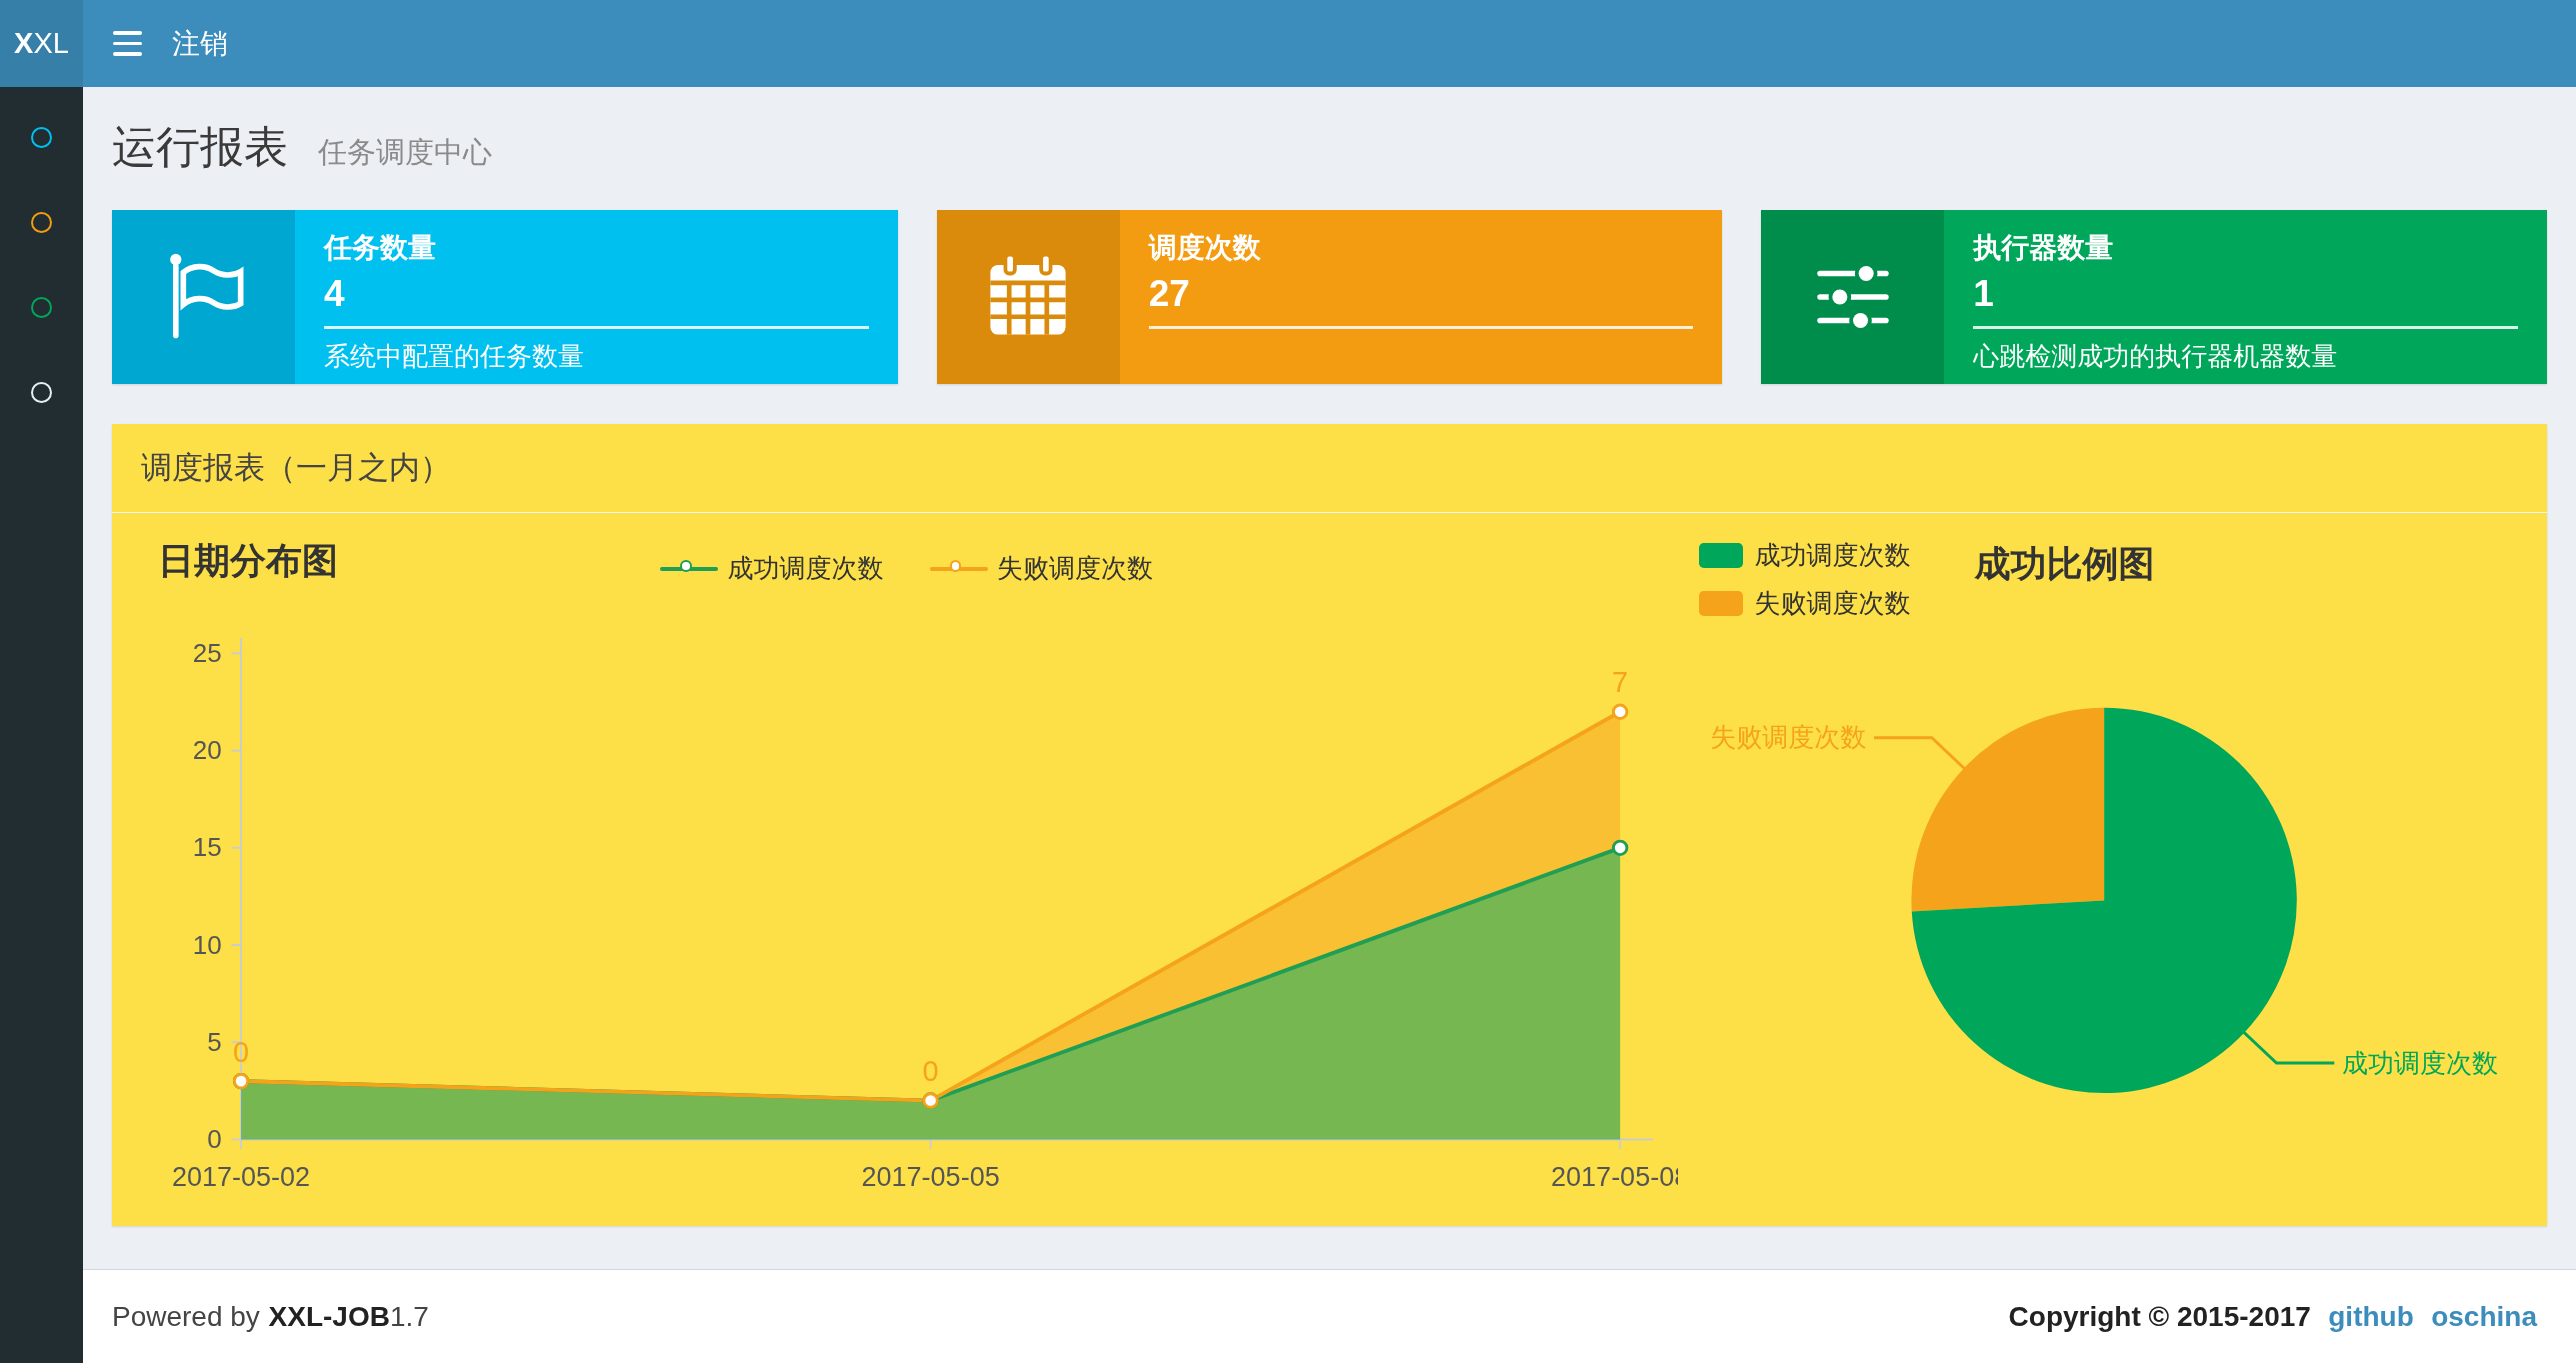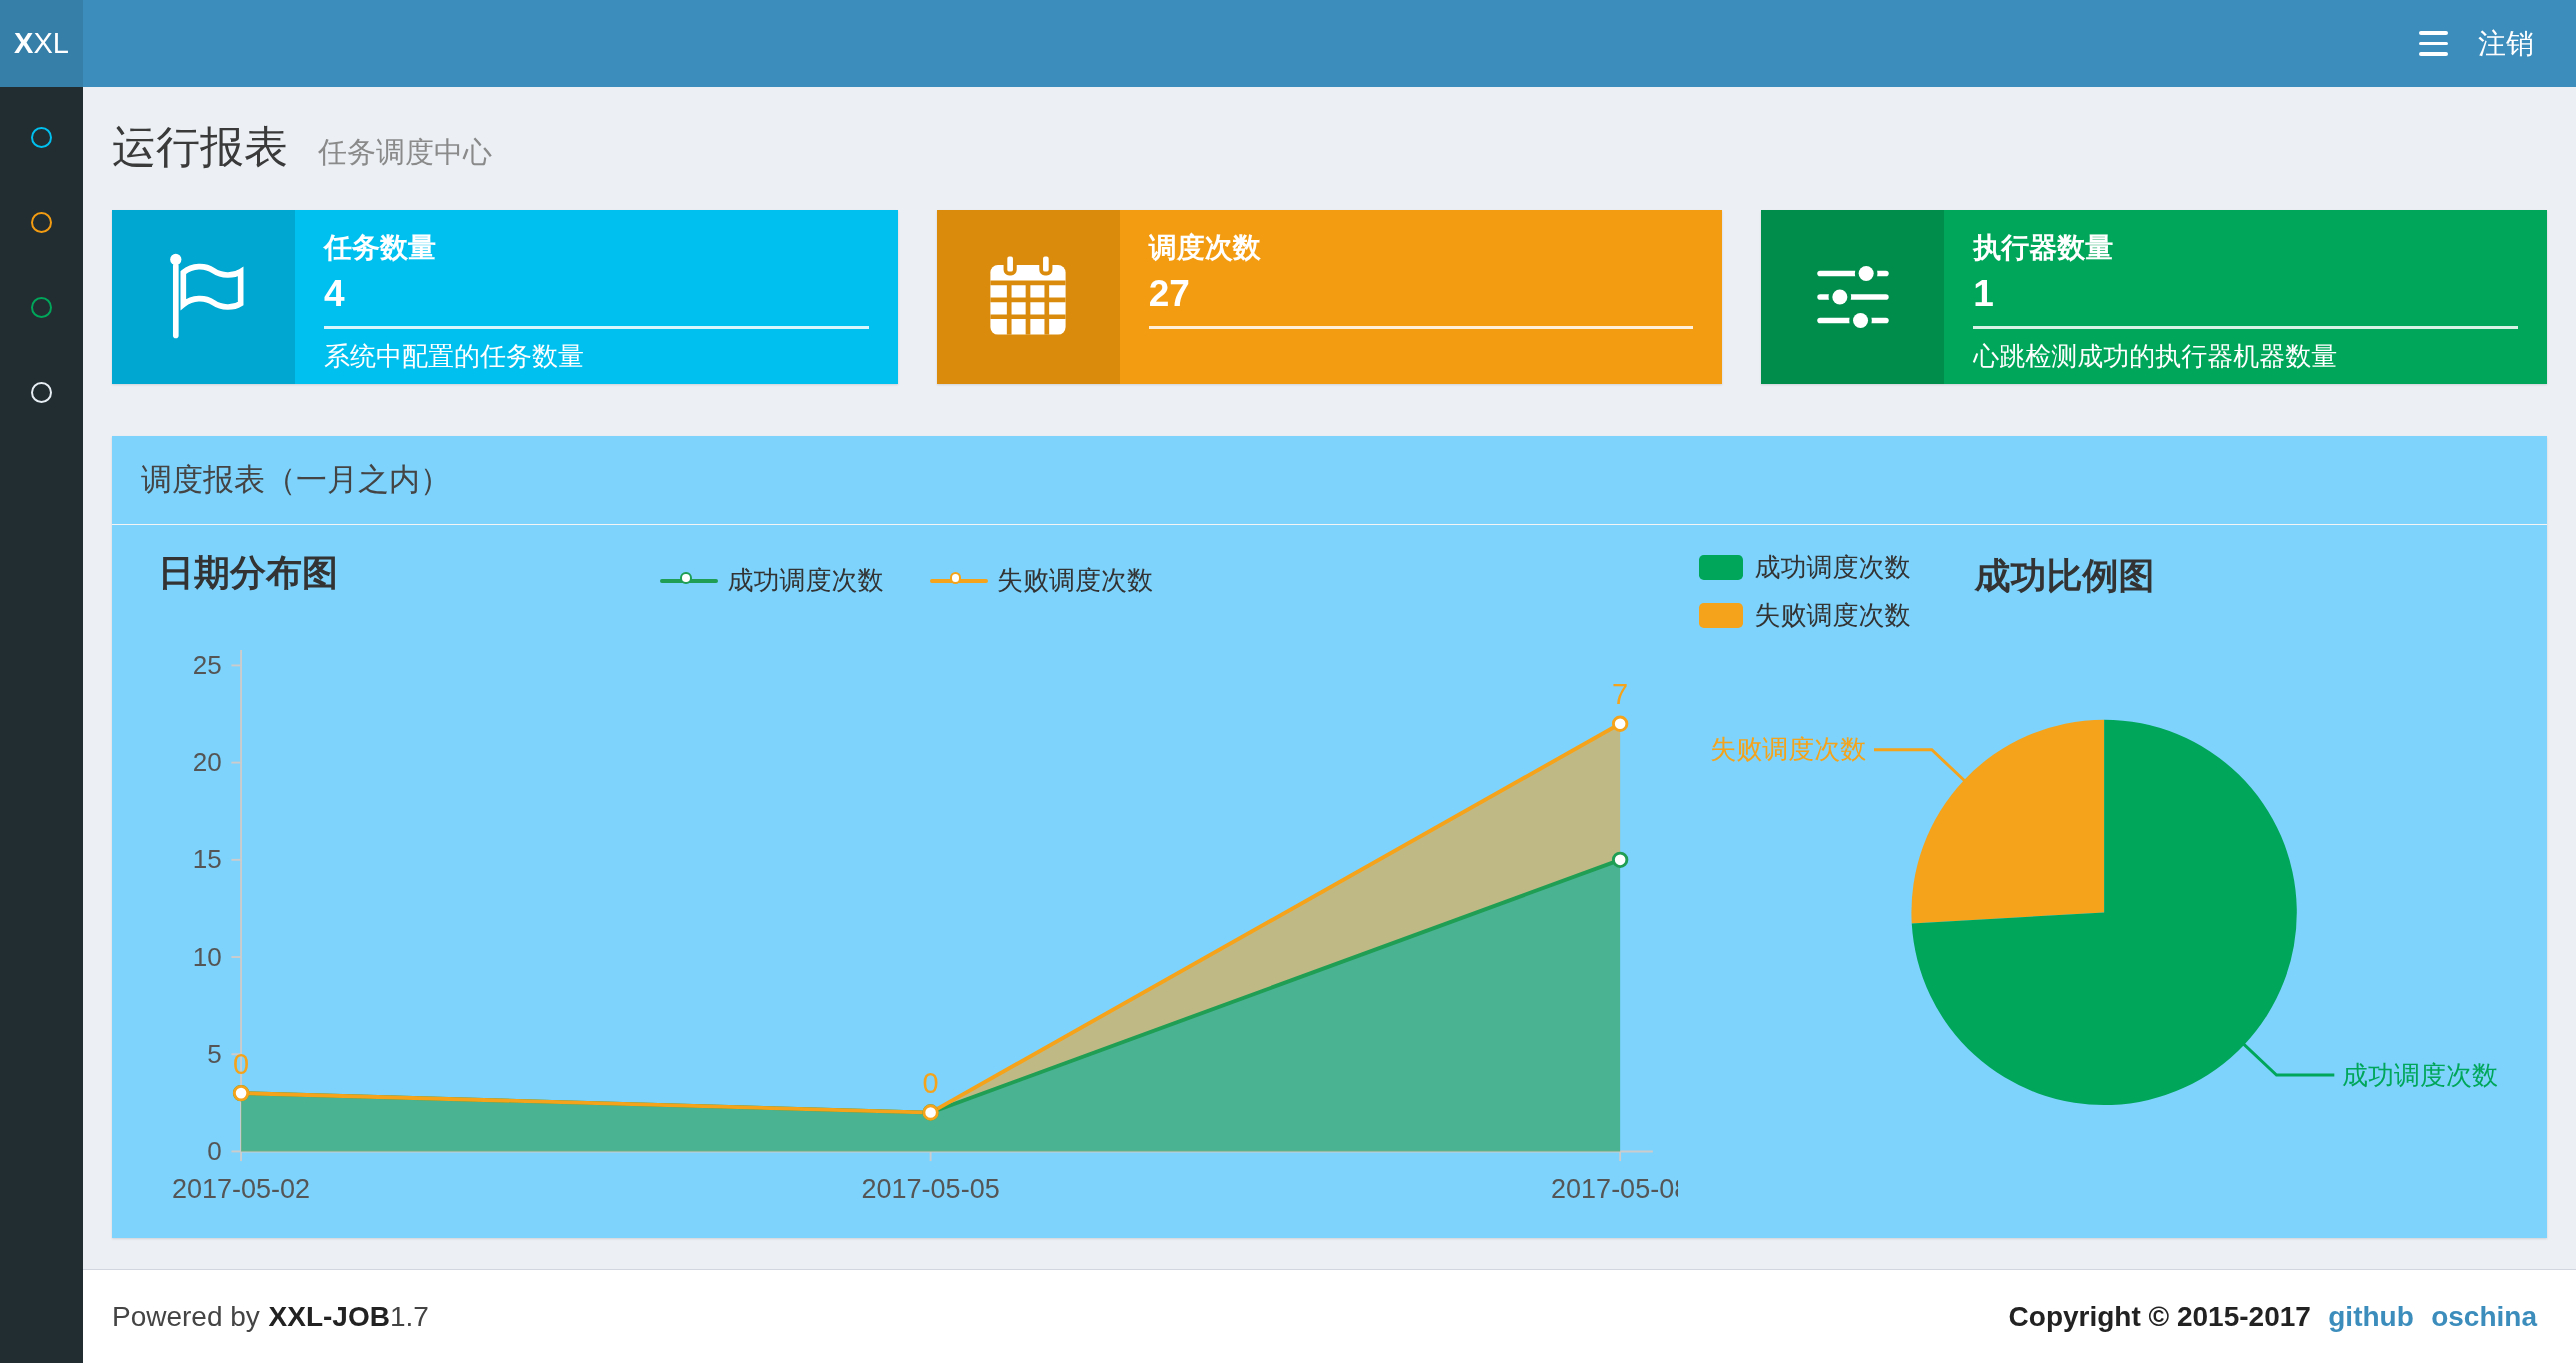--- a/index.html
+++ b/index.html
@@ -3,21 +3,21 @@
 <meta charset="utf-8">
 <style>
   *{box-sizing:border-box;margin:0;padding:0}
   html,body{width:2576px;height:1363px;overflow:hidden}
   body{font-family:"Liberation Sans","DejaVu Sans",sans-serif;background:#ecf0f5;color:#333;font-size:27px;position:relative}
 
   
   .navbar{position:absolute;top:0;left:0;right:0;height:87px;display:flex;z-index:10}
   .logo{width:83px;height:87px;background:#367fa9;color:#fff;display:flex;align-items:center;justify-content:center;font-size:29px;cursor:pointer}
   .logo b{font-weight:700}
-  .nav-rest{flex:1;background:#3c8dbc;display:flex;align-items:center;justify-content:flex-end;padding-right:42px}
+  .nav-rest{flex:1;background:#3c8dbc;display:flex;align-items:center;justify-content:flex-start;padding-right:42px}
   .hamburger{width:89px;height:87px;display:flex;flex-direction:column;align-items:center;justify-content:center;gap:6.7px;cursor:pointer}
   .hamburger .bar{width:29px;height:3.9px;background:#fff;border-radius:1.9px}
   .logout{color:#fff;font-size:28px;cursor:pointer}
 
   
   .sidebar{position:absolute;top:87px;left:0;bottom:0;width:83px;background:#222d32;padding-top:7.7px;z-index:5}
   .s-item{height:85px;display:flex;align-items:center;justify-content:center;cursor:pointer}
   .circle-icon{width:21px;height:21px;border-radius:50%;border:2.9px solid #fff;display:block}
 
   
@@ -31,21 +31,21 @@
   .info-box{flex:1;height:174px;display:flex;color:#fff;box-shadow:0 1px 1.9px rgba(0,0,0,.12)}
   .ib-icon{width:183px;display:flex;align-items:center;justify-content:center}
   .ib-icon svg{width:94px;height:94px;display:block}
   .ib-body{flex:1;padding:19px 29px 0}
   .ib-label{font-size:28px;font-weight:700}
   .ib-value{font-size:37px;font-weight:700;margin-top:5.8px}
   .ib-divider{height:2.9px;background:rgba(255,255,255,.85);margin:11.6px 0 9.6px}
   .ib-desc{font-size:26px}
 
   
-  .panel{margin-top:52px;background:#7dd3fc;box-shadow:0 1px 1.9px rgba(0,0,0,.12)}
+  .panel{margin-top:40px;background:#fde047;box-shadow:0 1px 1.9px rgba(0,0,0,.12)}
   .panel-header{padding:23px 29px;font-size:31px;color:#444;border-bottom:1px solid #f4f4f4}
   .charts{display:flex;padding:13.5px 23px 19px}
   .lc-block{width:1543px}
   .lc-header{position:relative;height:83px}
   .lc-title{position:absolute;left:23px;top:11px;font-size:36px;font-weight:700;color:#333}
   .lc-legend{display:flex;justify-content:center;gap:46px;padding-top:25px}
   .legend-item{display:flex;align-items:center;cursor:pointer}
   .lmark{position:relative;width:58px;height:17.4px;margin-right:9.6px;display:inline-block}
   .lline{position:absolute;left:0;right:0;top:6.7px;height:3.9px;border-radius:1.9px;display:block}
   .lcirc{position:absolute;left:20px;top:0;width:11.6px;height:11.6px;border-radius:50%;border:2.9px solid #000;background:#fff;display:block}

